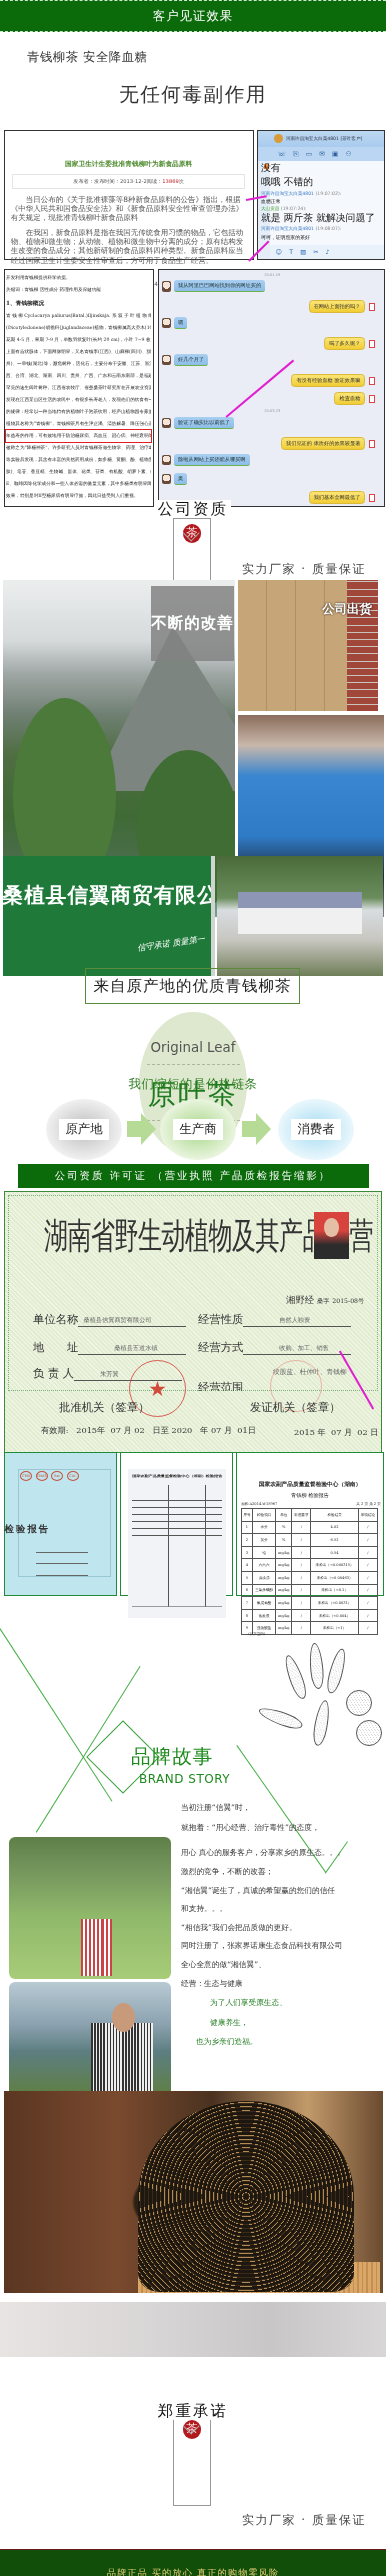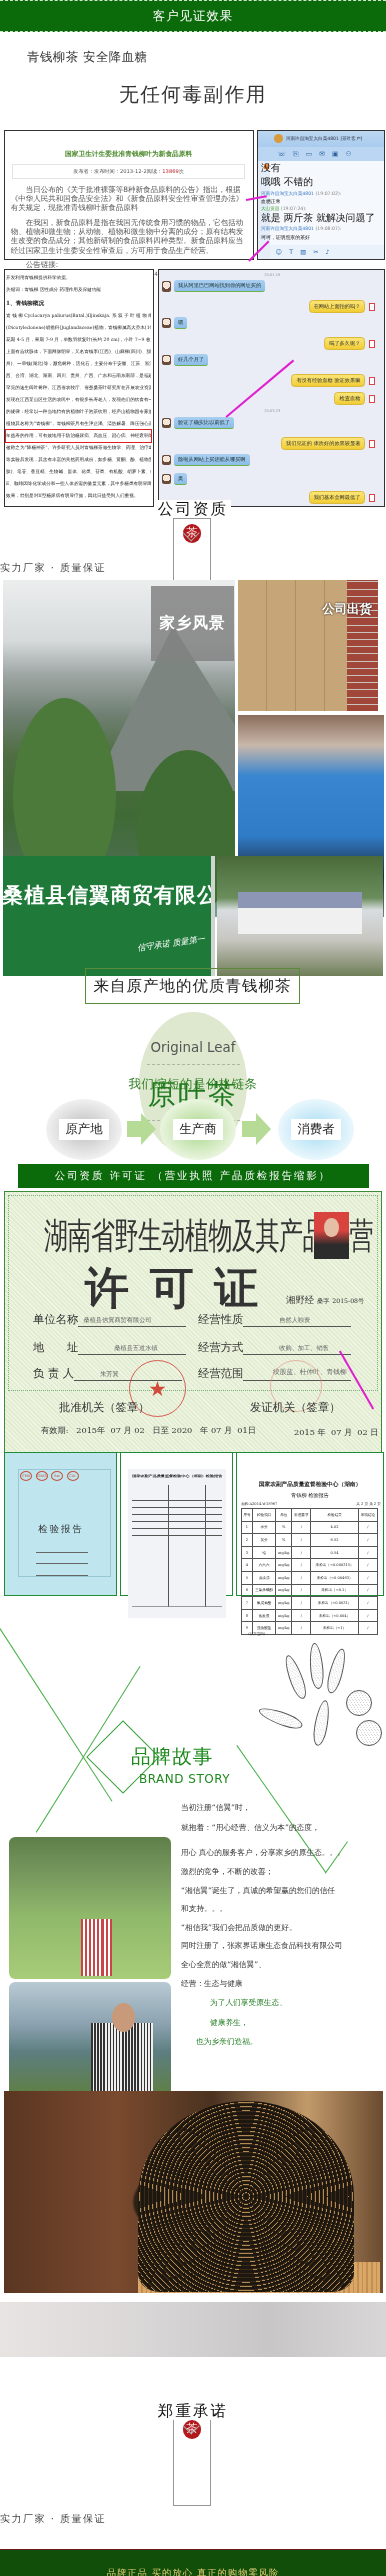--- a/index.html
+++ b/index.html
@@ -4,21 +4,21 @@
 <style>
 *{box-sizing:border-box;margin:0;padding:0}
 body{width:386px;height:2878px;background:#fff;font-family:"DejaVu Sans","Liberation Sans",sans-serif;color:#222;overflow:hidden;position:relative}
 .abs{position:absolute}
 
 .topbar{left:0;top:0;width:386px;height:32px;background:#0b6b0b;border-top:0.5px dashed #cfe5cf;border-bottom:0.5px dashed #cfe5cf;display:flex;align-items:center;justify-content:center;color:#fff;font-size:12.4px;letter-spacing:1px}
 .sub1{left:27px;top:49px;font-size:12.4px;color:#333;letter-spacing:0.5px}
 .sub2{left:0;width:386px;top:81px;text-align:center;font-size:19.6px;color:#333;letter-spacing:1.5px}
 
 .doc1{left:3.6px;top:130px;width:250px;height:130px;border:0.5px solid #333;background:#fff;padding:0 6.2px}
-.doc1 .dt{text-align:center;color:#4d8a2d;font-size:6.7px;font-weight:bold;margin-top:19px}
+.doc1 .dt{text-align:center;color:#4d8a2d;font-size:6.7px;font-weight:bold;margin-top:29px}
 .doc1 .meta{margin:5.2px 1.5px 0;border:0.5px solid #e4e4e4;text-align:center;font-size:5.2px;color:#555;padding:3.1px}
 .doc1 .meta .cnt{color:#c0262b}
 .doc1 p{font-size:7.5px;line-height:9.3px;color:#555;text-indent:2em;margin-top:5.2px}
 .doc1 .link{font-size:5.7px;color:#555;margin-top:2.1px}
 .chat1{left:257px;top:130px;width:128px;height:130px;border:0.5px solid #333;background:#f5f8fc;overflow:hidden}
 .chat1 .hd{height:15.5px;background:linear-gradient(#bcd8f2,#a9cbee);display:flex;align-items:center;padding-left:15.5px;font-size:4.6px;color:#334}
 .chat1 .hd .av{width:9.3px;height:9.3px;border-radius:50%;background:#d99a3a;margin-right:3.1px}
 .chat1 .tools{height:14.4px;background:#bad6f2;display:flex;align-items:center;gap:7.2px;padding-left:19.6px;color:#2b5f9e;font-size:6.7px}
 .chat1 .side{position:absolute;left:0;top:30px;width:12.4px;height:100px;background:#e5eef8}
 .chat1 .side .b{width:5.2px;height:5.2px;background:#f07a23;margin:2.6px 0 0 6.2px;font-size:3.6px;color:#fff;text-align:center}
@@ -41,21 +41,21 @@
 .chat2 .pic{width:9.3px;height:10.3px;border-radius:2.1px;background:radial-gradient(circle at 50% 40%,#f4e7da 0 45%,#6a4b3a 46%)}
 .chat2 .bl{background:linear-gradient(#a9cff0,#8cbde8);border-bottom:1px solid #6bb34a;border-radius:3.1px;padding:2.1px 4.1px;font-size:5.2px;color:#233}
 .chat2 .yl{background:linear-gradient(#fbe577,#f1cd34);border:0.5px solid #d9b83a;border-radius:3.6px;padding:2.1px 4.1px;font-size:5.2px;color:#333}
 .chat2 .stamp{width:6.2px;height:8.2px;border:0.5px solid #d44;background:#fff;font-size:2.1px;color:#c33}
 
 .seal{left:173px;width:38px;border:0.5px solid #999;border-top:0.5px solid #999;background:#fff}
 .sealdot{width:18.5px;height:18.5px;margin:5.2px auto 0;border-radius:50%;background:#b3181c;color:#fff;font-size:11.3px;text-align:center;line-height:18.5px;font-family:"DejaVu Serif",serif}
 .secttl{left:0;width:386px;text-align:center;font-size:15.5px;color:#111;letter-spacing:2.1px;background:transparent}
 .secttl span{background:#fff;padding:0 3.1px}
 .chev{left:185px;width:12.4px;height:12.4px;border-right:0.5px solid #aaa;border-bottom:0.5px solid #aaa;transform:rotate(45deg)}
-.slogan{left:0;width:366px;text-align:left;font-size:10px;color:#444;letter-spacing:1.5px}
+.slogan{left:0;width:366px;text-align:right;font-size:12px;color:#444;letter-spacing:1.5px}
 
 .ph{overflow:hidden}
 .mount{left:2.6px;top:580px;width:232px;height:337px;background:linear-gradient(180deg,#eceeee 0%,#d6dadb 18%,#9ea6a4 28%,#6f7f72 40%,#4f6e42 52%,#3f6a35 70%,#496d49 82%,#5d8a76 92%,#7a9e94 100%)}
 .mount .peak{position:absolute;left:88px;top:46px;width:0;height:0;border-left:82px solid transparent;border-right:103px solid transparent;border-bottom:165px solid #7c857f}
 .mount .tree{position:absolute;border-radius:50%;background:#4c7a3a}
 .lblbox{left:151px;top:586px;width:83px;height:75px;background:rgba(130,130,130,.85);color:#fff;font-size:15.5px;display:flex;align-items:center;justify-content:center;font-weight:bold;letter-spacing:1px}
 .boxes{left:238px;top:580px;width:140px;height:131px;background:repeating-linear-gradient(90deg,#c6a578 0 28px,#b48f5e 28px 29px),#c6a578}
 .boxes .brick{position:absolute;right:0;top:0;width:31px;height:131px;background:repeating-linear-gradient(0deg,#a0473a 0 6.2px,#c9c2bd 6.2px 7.2px)}
 .boxes .lbl{position:absolute;right:6.2px;top:20.6px;color:#fff;font-size:12.4px;font-weight:bold;text-shadow:0 0 2.1px #000}
 .team{left:238px;top:715px;width:146px;height:202px;background:linear-gradient(180deg,#8b6d5b 0%,#c8b7aa 15%,#3a86cf 30%,#2f7bc6 60%,#1e2a3d 80%,#7f7f7a 100%)}
@@ -91,21 +91,21 @@
 .lic .no span{font-size:6.2px}
 .lic .fld{position:absolute;font-size:11.3px;color:#333;font-family:"DejaVu Serif",serif;display:flex;align-items:flex-end}
 .lic .fld .v{border-bottom:0.5px solid #555;font-size:6.2px;color:#666;padding-left:5.2px;height:11.3px;display:inline-block}
 .lic .scope{position:absolute;left:268px;top:176px;font-size:6.7px;color:#666}
 
 .rep{top:1452px;height:144px;border:1px solid #1f8a3a}
 .rep1{left:3.6px;width:113px;background:#bfe5ee}
 .rep1 .in{position:absolute;left:13.4px;top:15.5px;width:93px;height:108px;border:0.5px solid #99c8d4}
 .rep1 .logos{position:absolute;left:15.5px;top:18px;display:flex;gap:3.1px}
 .rep1 .logos span{width:12.4px;height:10.3px;border-radius:50%;border:1px solid #c8513a;font-size:3.6px;color:#c8513a;text-align:center;line-height:8.2px}
-.rep1 .ttl{position:absolute;left:0;width:113px;top:70px;text-align:center;font-size:9.3px;font-weight:normal;color:#333;letter-spacing:2.1px;font-family:"DejaVu Serif",serif}
+.rep1 .ttl{position:absolute;left:0;width:113px;top:70px;text-align:left;font-size:9.3px;font-weight:bold;color:#333;letter-spacing:2.1px;font-family:"DejaVu Serif",serif}
 .rep1 .ln{position:absolute;left:31px;width:52px;border-top:0.5px solid #666}
 .rep2{left:120px;width:113px;background:#fff}
 .rep2 .sheet{position:absolute;left:7.2px;top:15.5px;width:98px;height:196px;background:#f1f3f6;transform:scaleY(.76);transform-origin:top}
 .rep2 .sheet .h{font-size:4.1px;text-align:center;margin-top:7.2px;font-weight:bold}
 .rep2 .grid{position:absolute;left:4.1px;right:4.1px;top:20.6px;bottom:15.5px;background:repeating-linear-gradient(0deg,#555 0 0.5px,transparent 0.5px 9.3px),repeating-linear-gradient(90deg,transparent 0 36px,#555 36px 37px)}
 .rep3{left:236px;width:148px;background:#fff}
 .rep3 .h1{position:absolute;left:0;width:146px;top:28px;text-align:center;font-size:5.7px;font-weight:bold;font-family:"DejaVu Serif",serif}
 .rep3 .h2{position:absolute;left:0;width:146px;top:39px;text-align:center;font-size:5.2px;font-family:"DejaVu Serif",serif}
 .rep3 .code{position:absolute;left:4.1px;top:49px;font-size:3.6px;font-family:"DejaVu Serif",serif}
 .rep3 .pg{position:absolute;right:2.1px;top:49px;font-size:3.6px;font-family:"DejaVu Serif",serif}
@@ -284,21 +284,21 @@
   </div>
 <div class="abs secttl" style="top:499px"><span>公司资质</span></div>
 <div class="abs chev" style="top:527px"></div>
 <div class="abs slogan" style="top:561px">实力厂家 · 质量保证</div>
 
 <div class="abs ph mount">
     <div class="peak"></div>
     <div class="tree" style="left:10.3px;top:118px;width:103px;height:196px"></div>
     <div class="tree" style="left:134px;top:170px;width:103px;height:165px;background:#3f6d33"></div>
   </div>
-<div class="abs lblbox">家乡风景</div>
+<div class="abs lblbox">不断的改善</div>
 <div class="abs ph boxes">
     <div class="brick"></div>
     <div class="lbl">公司出货</div>
   </div>
 <div class="abs ph team">
     <div class="lbl">优秀团队</div>
   </div>
 <div class="abs ph sign">
     <div class="t2">桑植县信翼商贸有限公司</div>
     <div class="t3">信守承诺  质量第一</div>
@@ -332,21 +332,20 @@
     <div class="head"></div>
   </div>
 <div class="abs blob" style="left:278px;background:radial-gradient(ellipse at center,#a6dcf3,#eef9fd 75%)">
     <div class="lab">消费者</div>
   </div>
 
 <div class="abs qualbar">公司资质  许可证   （营业执照  产品质检报告缩影）</div>
 
 <div class="abs lic">
   <div class="t1">湖南省野生动植物及其产品经营</div>
-  <div class="t2">许可证</div>
   <div class="photo">
       <div class="f"></div>
     </div>
   <div class="no"><span style="font-size:9.3px">湘野经</span> <span>桑字</span> <span>2015-08号</span></div>
   <div class="fld" style="left:28px;top:120px">
       <span>单位名称</span>
       <span class="v" style="width:108px">桑植县信翼商贸有限公司</span>
     </div>
   <div class="fld" style="left:28px;top:148px">
       <span>地　　址</span>
@@ -357,21 +356,21 @@
       <span class="v" style="width:108px;padding-left:26px">朱芳翼</span>
     </div>
   <div class="fld" style="left:193px;top:120px">
       <span>经营性质</span>
       <span class="v" style="width:108px;padding-left:36px">自然人独资</span>
     </div>
   <div class="fld" style="left:193px;top:148px">
       <span>经营方式</span>
       <span class="v" style="width:108px;padding-left:36px">收购、加工、销售</span>
     </div>
-  <div class="fld" style="left:193px;top:174px">
+  <div class="fld" style="left:193px;top:188px">
       <span>经营范围</span>
       <span class="v" style="width:108px"></span>
     </div>
   <div class="scope">绞股蓝、杜仲叶、青钱柳</div>
 </div>
 <div class="abs" style="left:4.1px;top:1391px;width:378px;height:62px;border:1px solid #3a8a3a;border-top:none;background:repeating-linear-gradient(45deg,#eef4e2 0 1.5px,#e1ecd0 1.5px 3.1px)">
   <div class="abs" style="left:124px;top:-31px;width:57px;height:57px;border-radius:50%;border:1.5px solid rgba(210,70,60,.85);color:#d24a3a;font-size:20.6px;display:flex;align-items:center;justify-content:center">★</div>
   <div class="abs" style="left:265px;top:-31px;width:52px;height:52px;border-radius:50%;border:1.5px solid rgba(230,140,130,.6)"></div>
   <div class="abs" style="left:54px;top:9.3px;font-size:11.3px;color:#333;font-family:'DejaVu Serif',serif">批准机关（签章）</div>
   <div class="abs" style="left:245px;top:9.3px;font-size:11.3px;color:#333;font-family:'DejaVu Serif',serif">发证机关（签章）</div>
@@ -514,21 +513,21 @@
     <div class="man"></div>
     <div class="face"></div>
   </div>
 <div class="abs storyimg si3">
     <div class="face"></div>
     <div class="body"></div>
     <div class="wx">微信号：yr999918</div>
   </div>
 
 <div class="abs storytxt" style="top:1803px">当初注册“信翼”时，</div>
-<div class="abs storytxt" style="top:1823px">就抱着：“用心经营、信义为本”的态度，</div>
+<div class="abs storytxt" style="top:1823px">就抱着：“用心经营、治疗毒性”的态度，</div>
 <div class="abs storytxt" style="top:1848px">用心 真心的服务客户，分享家乡的原生态。。。</div>
 <div class="abs storytxt" style="top:1867px">激烈的竞争，不断的改善；</div>
 <div class="abs storytxt" style="top:1886px">“湘信翼”诞生了，真诚的希望赢的您们的信任</div>
 <div class="abs storytxt" style="top:1904px">和支持。。。</div>
 <div class="abs storytxt" style="top:1923px">“相信我”我们会把品质做的更好。</div>
 <div class="abs storytxt" style="top:1941px">同时注册了，张家界诺康生态食品科技有限公司</div>
 <div class="abs storytxt" style="top:1960px">全心全意的做“湘信翼”、</div>
 <div class="abs storytxt" style="top:1979px">经营：生态与健康</div>
 <div class="abs storytxt g" style="left:210px;top:1998px">为了人们享受原生态、</div>
 <div class="abs storytxt g" style="left:210px;top:2018px">健康养生，</div>

